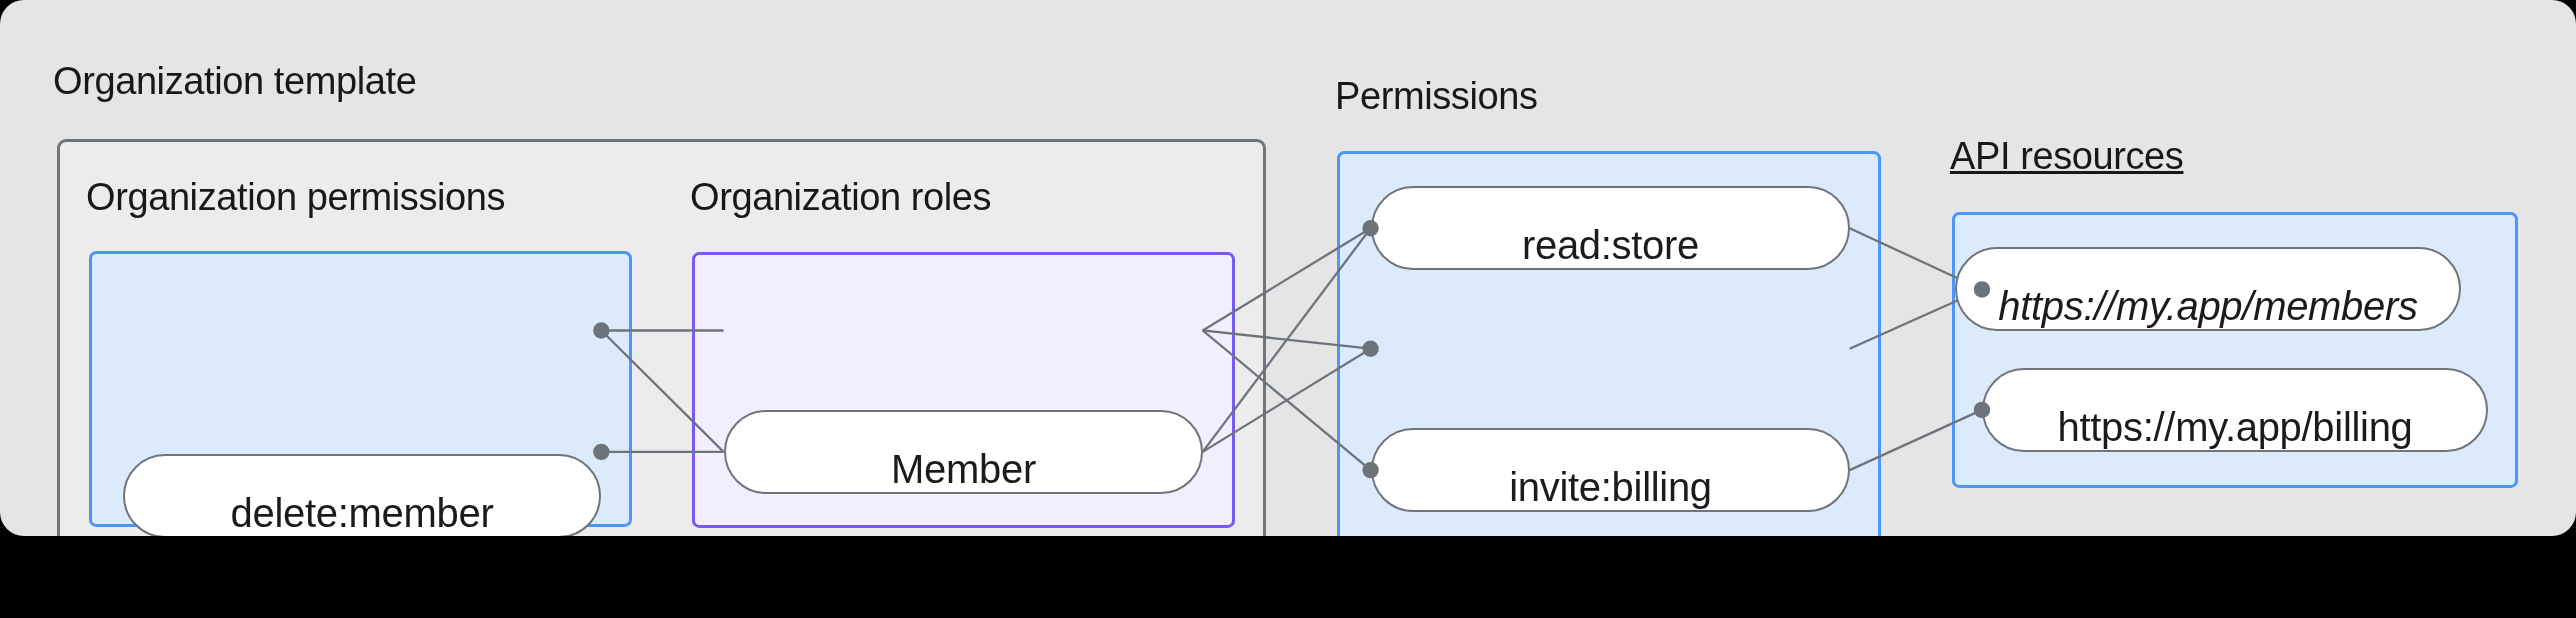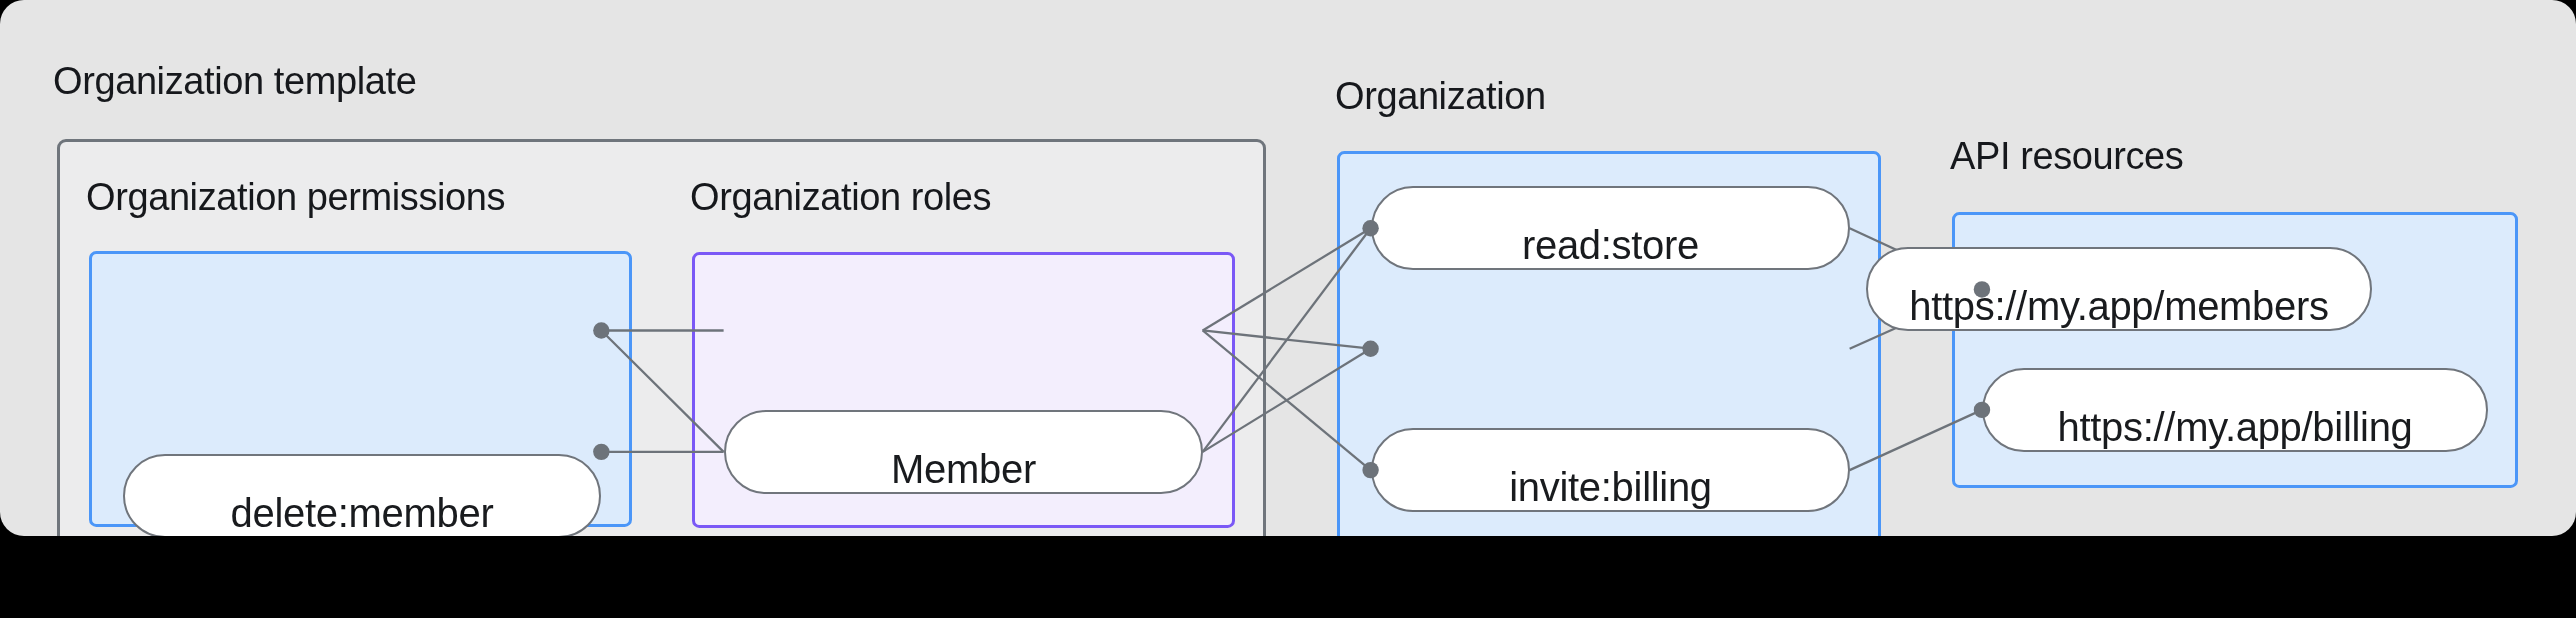--- a/index.html
+++ b/index.html
@@ -51,21 +51,21 @@
     font-weight: 500;
     letter-spacing: -0.4px;
     line-height: 1;
     white-space: nowrap;
     z-index: 15;
   }
   .title-org-template    { left: 53px;   top: 62px;  }
   .title-org-permissions { left: 86px;   top: 178px; }
   .title-org-roles       { left: 690px;  top: 178px; }
   .title-permissions     { left: 1335px; top: 77px;  }
-  .title-api-resources   { left: 1950px; top: 137px; }
+  .title-api-resources   { left: 1950px; top: 137px; text-decoration: underline; }
 
   
   .edge-layer, .dot-layer {
     position: absolute;
     left: 0; top: 0;
     width: 2576px; height: 619px;
     pointer-events: none;
   }
   .edge-layer { z-index: 5; }
   .dot-layer  { z-index: 20; }
@@ -111,36 +111,36 @@
       <line x1="1318" y1="495" x2="1502" y2="250" stroke="#6d737a" stroke-width="2.5"></line>
       <line x1="1318" y1="495" x2="1502" y2="382" stroke="#6d737a" stroke-width="2.5"></line>
       <line x1="2027" y1="250" x2="2172" y2="317" stroke="#6d737a" stroke-width="2.5"></line>
       <line x1="2027" y1="382" x2="2172" y2="317" stroke="#6d737a" stroke-width="2.5"></line>
       <line x1="2027" y1="515" x2="2172" y2="449" stroke="#6d737a" stroke-width="2.5"></line>
     </svg>
 
   <div class="diagram-title title-org-template">Organization template</div>
   <div class="diagram-title title-org-permissions">Organization permissions</div>
   <div class="diagram-title title-org-roles">Organization roles</div>
-  <div class="diagram-title title-permissions">Organization</div>
+  <div class="diagram-title title-permissions">Permissions</div>
   <div class="diagram-title title-api-resources">API resources</div>
 
   <div class="pill" style="left: 123px; top: 410px; width: 478px; height: 84px; margin-top: 44px;">
       <span>delete:member</span>
     </div>
   <div class="pill" style="left: 724px; top: 410px; width: 479px; height: 84px;">
       <span>Member</span>
     </div>
   <div class="pill" style="left: 1371px; top: 186px; width: 479px; height: 84px;">
       <span>read:store</span>
     </div>
   <div class="pill" style="left: 1371px; top: 428px; width: 479px; height: 84px;">
       <span>invite:billing</span>
     </div>
-  <div class="pill" style="left: 1866px; top: 247px; width: 506px; height: 84px;">
+  <div class="pill" style="left: 1955px; top: 247px; width: 506px; height: 84px; font-style: italic;">
       <span>https://my.app/members</span>
     </div>
   <div class="pill" style="left: 1982px; top: 368px; width: 506px; height: 84px;">
       <span>https://my.app/billing</span>
     </div>
 
   <svg class="dot-layer" id="dots-svg" viewBox="0 0 2823 678">
       <circle cx="659" cy="362" r="9" fill="#6d737a"></circle>
       <circle cx="659" cy="495" r="9" fill="#6d737a"></circle>
       <circle cx="1502" cy="250" r="9" fill="#6d737a"></circle>

